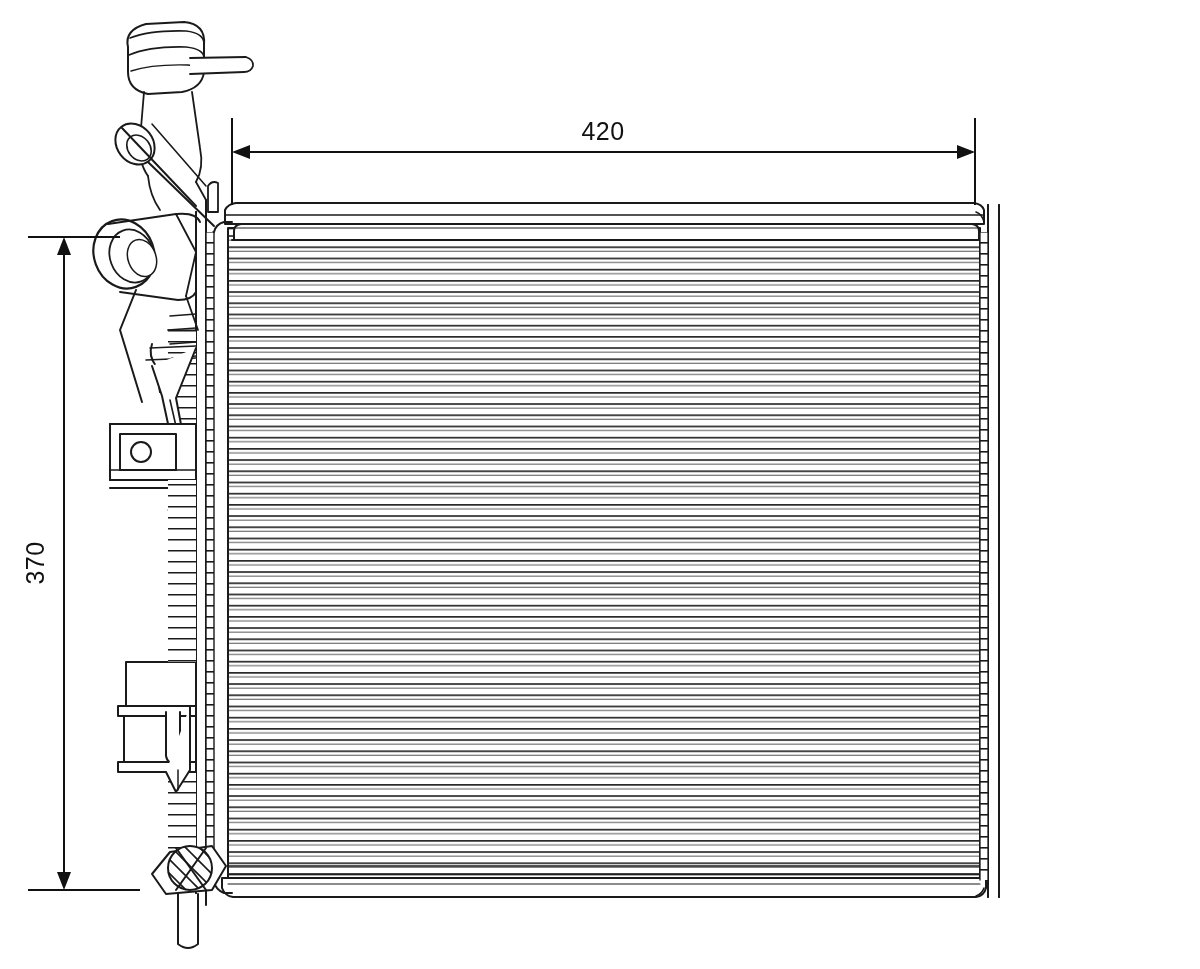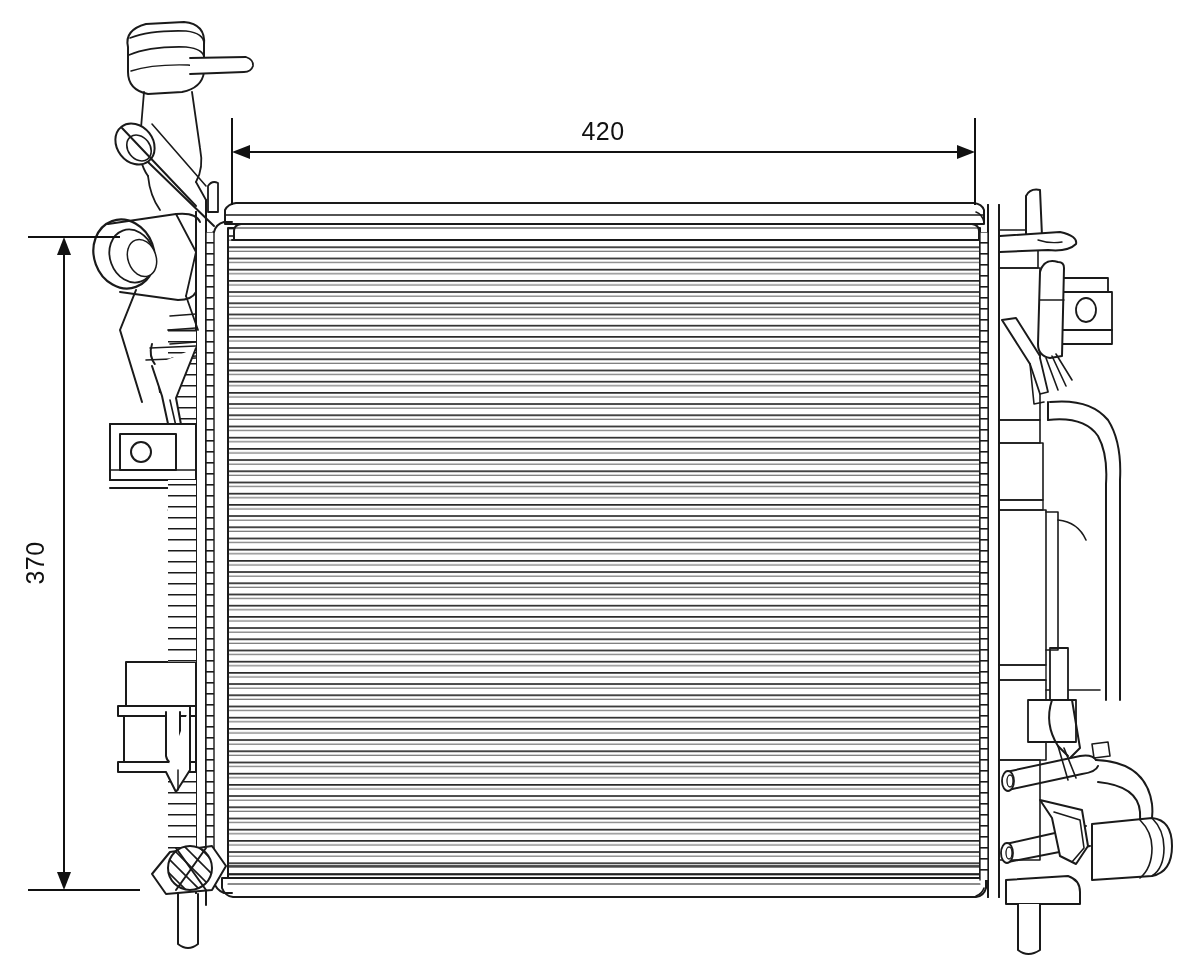--- a/index.html
+++ b/index.html
@@ -6,21 +6,21 @@
   html, body {
     margin: 0;
     padding: 0;
     background: #ffffff;
   }
   body {
     font-family: "Liberation Sans", sans-serif;
   }
   #stage {
     position: relative;
-    width: 1200px;
+    width: 1000px;
     height: 969px;
     background: #ffffff;
     overflow: hidden;
   }
   #drawing {
     position: absolute;
     left: 0;
     top: 0;
     width: 1200px;
     height: 969px;

